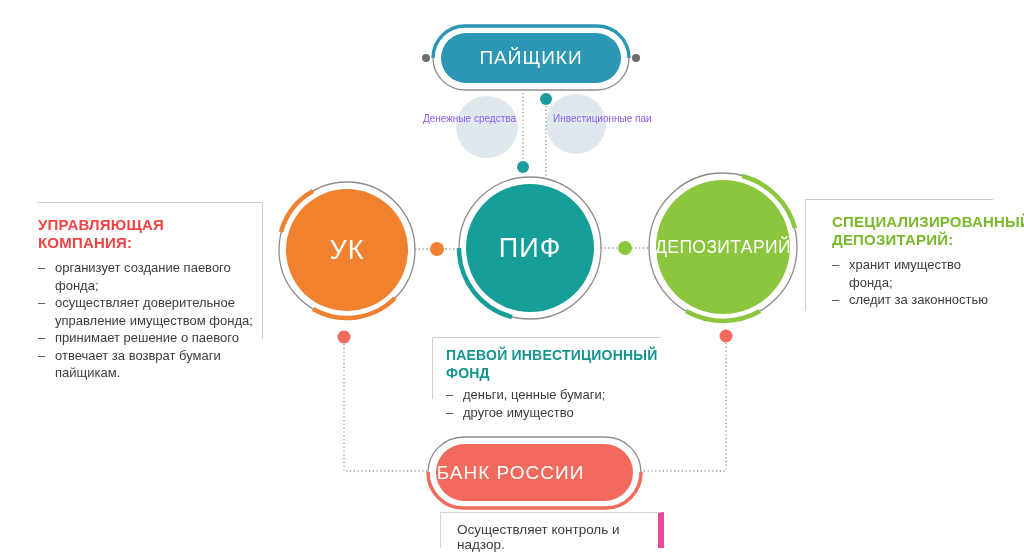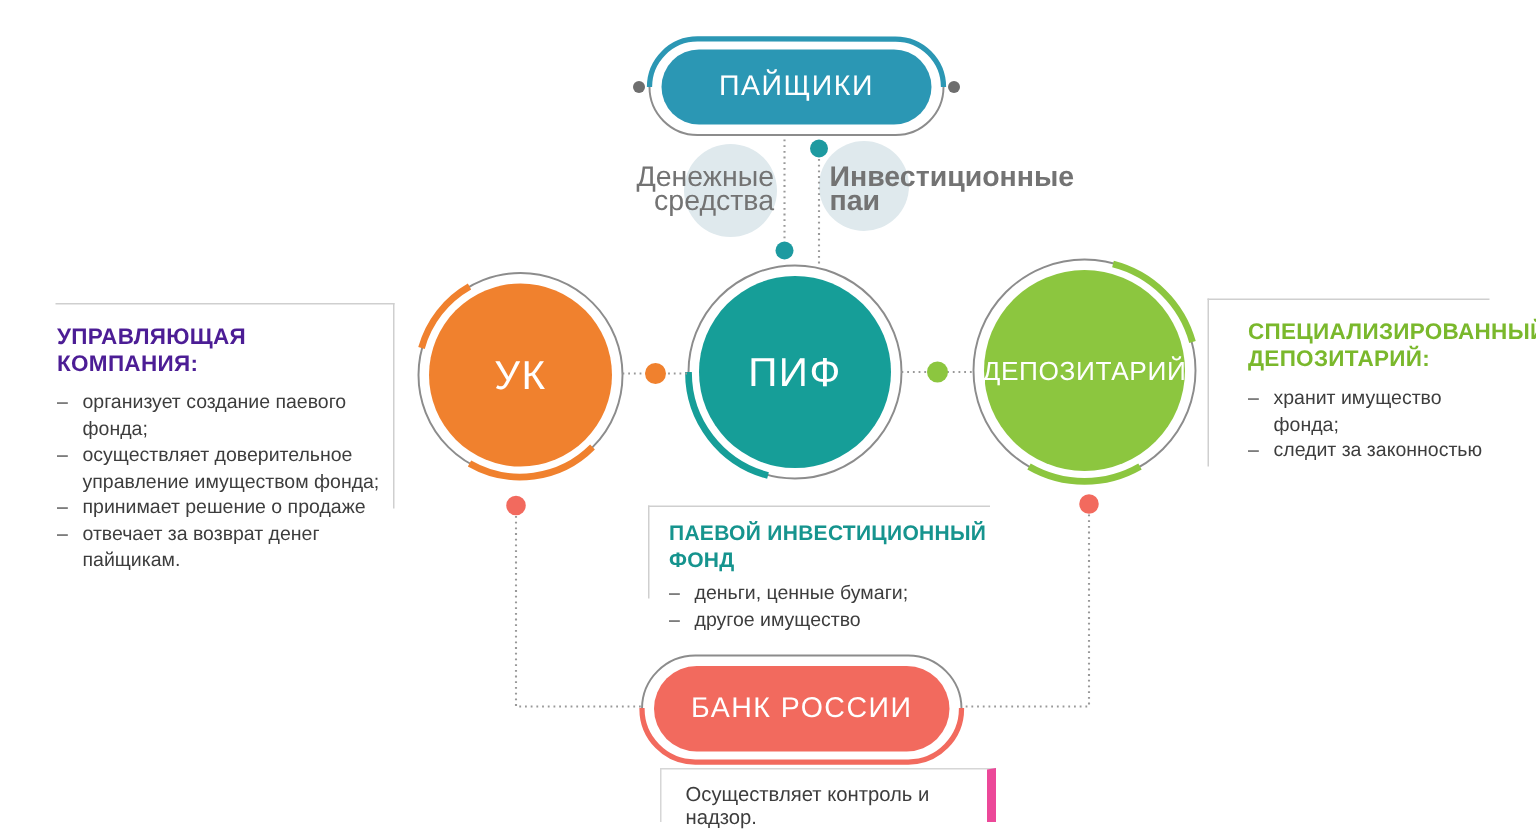--- a/index.html
+++ b/index.html
@@ -15,28 +15,28 @@
     color:#ffffff;font-size:19px;letter-spacing:1px;font-weight:400;
   }
   .circle-label{
     position:absolute;display:flex;align-items:center;justify-content:center;
     color:#ffffff;font-weight:400;
   }
   .lbl-big{font-size:27px;letter-spacing:1px;}
   .lbl-mid{font-size:17.5px;letter-spacing:.4px;}
 
   
-  .flow-label{position:absolute;font-size:19px;line-height:16px;color:#737373;}
+  .flow-label{position:absolute;font-size:10px;line-height:16px;color:#8b5cf6;}
   .flow-left{text-align:right;}
-  .flow-right{text-align:left;font-weight:bold;}
+  .flow-right{text-align:left;}
 
   
   .block{position:absolute;box-sizing:border-box;}
   .block h3{margin:0 0 7px 0;font-size:15px;line-height:18px;letter-spacing:.2px;}
-  .h-orange{color:#4c1d95;}
+  .h-orange{color:#ef4444;}
   .h-green{color:#7ab82c;}
   .h-teal{color:#16948e;}
   .lines{font-size:13px;line-height:17.5px;}
   .li{display:flex;}
   .li .dash{width:17px;flex:0 0 17px;color:#4a4a4a;}
   .li .dash.empty{visibility:hidden;}
 
   .bt{border-top:1px solid #cfcfcf;}
   .br{border-right:1px solid #cfcfcf;}
   .bl{border-left:1px solid #cfcfcf;}
@@ -99,21 +99,21 @@
   </svg>
 
   <div class="pill-label" style="left:441px;top:33px;width:180px;height:50px;">ПАЙЩИКИ</div>
 
   <div class="circle-label lbl-big" style="left:286px;top:189px;width:122px;height:122px;">УК</div>
 
   <div class="circle-label lbl-big" style="left:466px;top:184px;width:128px;height:128px;">ПИФ</div>
 
   <div class="circle-label lbl-mid" style="left:656px;top:180px;width:134px;height:134px;">ДЕПОЗИТАРИЙ</div>
 
-  <div class="pill-label" style="left:436px;top:444px;width:197px;height:57px;">БАНК РОССИИ</div>
+  <div class="pill-label" style="left:412px;top:444px;width:197px;height:57px;">БАНК РОССИИ</div>
 
   <div class="flow-label flow-left" style="left:420px;top:111px;width:96px;">Денежные средства</div>
   <div class="flow-label flow-right" style="left:553px;top:111px;width:110px;">Инвестиционные паи</div>
 
   <div class="block bt br" style="left:37px;top:202px;width:226px;height:137px;padding:13px 6px 0 1px;">
     <h3 class="h-orange">УПРАВЛЯЮЩАЯ КОМПАНИЯ:</h3>
     <div class="lines">
       <div class="li">
           <span class="dash">–</span>
           <span>организует создание паевого фонда;</span>
@@ -121,25 +121,25 @@
       <div class="li">
           <span class="dash">–</span>
           <span>осуществляет доверительное</span>
         </div>
       <div class="li">
           <span class="dash empty">–</span>
           <span>управление имуществом фонда;</span>
         </div>
       <div class="li">
           <span class="dash">–</span>
-          <span>принимает решение о продаже</span>
+          <span>принимает решение о паевого</span>
         </div>
       <div class="li">
           <span class="dash">–</span>
-          <span>отвечает за возврат денег пайщикам.</span>
+          <span>отвечает за возврат бумаги пайщикам.</span>
         </div>
     </div>
   </div>
 
   <div class="block bt bl" style="left:805px;top:199px;width:188px;height:112px;padding:13px 0 0 26px;">
     <h3 class="h-green">СПЕЦИАЛИЗИРОВАННЫЙ ДЕПОЗИТАРИЙ:</h3>
     <div class="lines">
       <div class="li">
           <span class="dash">–</span>
           <span>хранит имущество фонда;</span>

